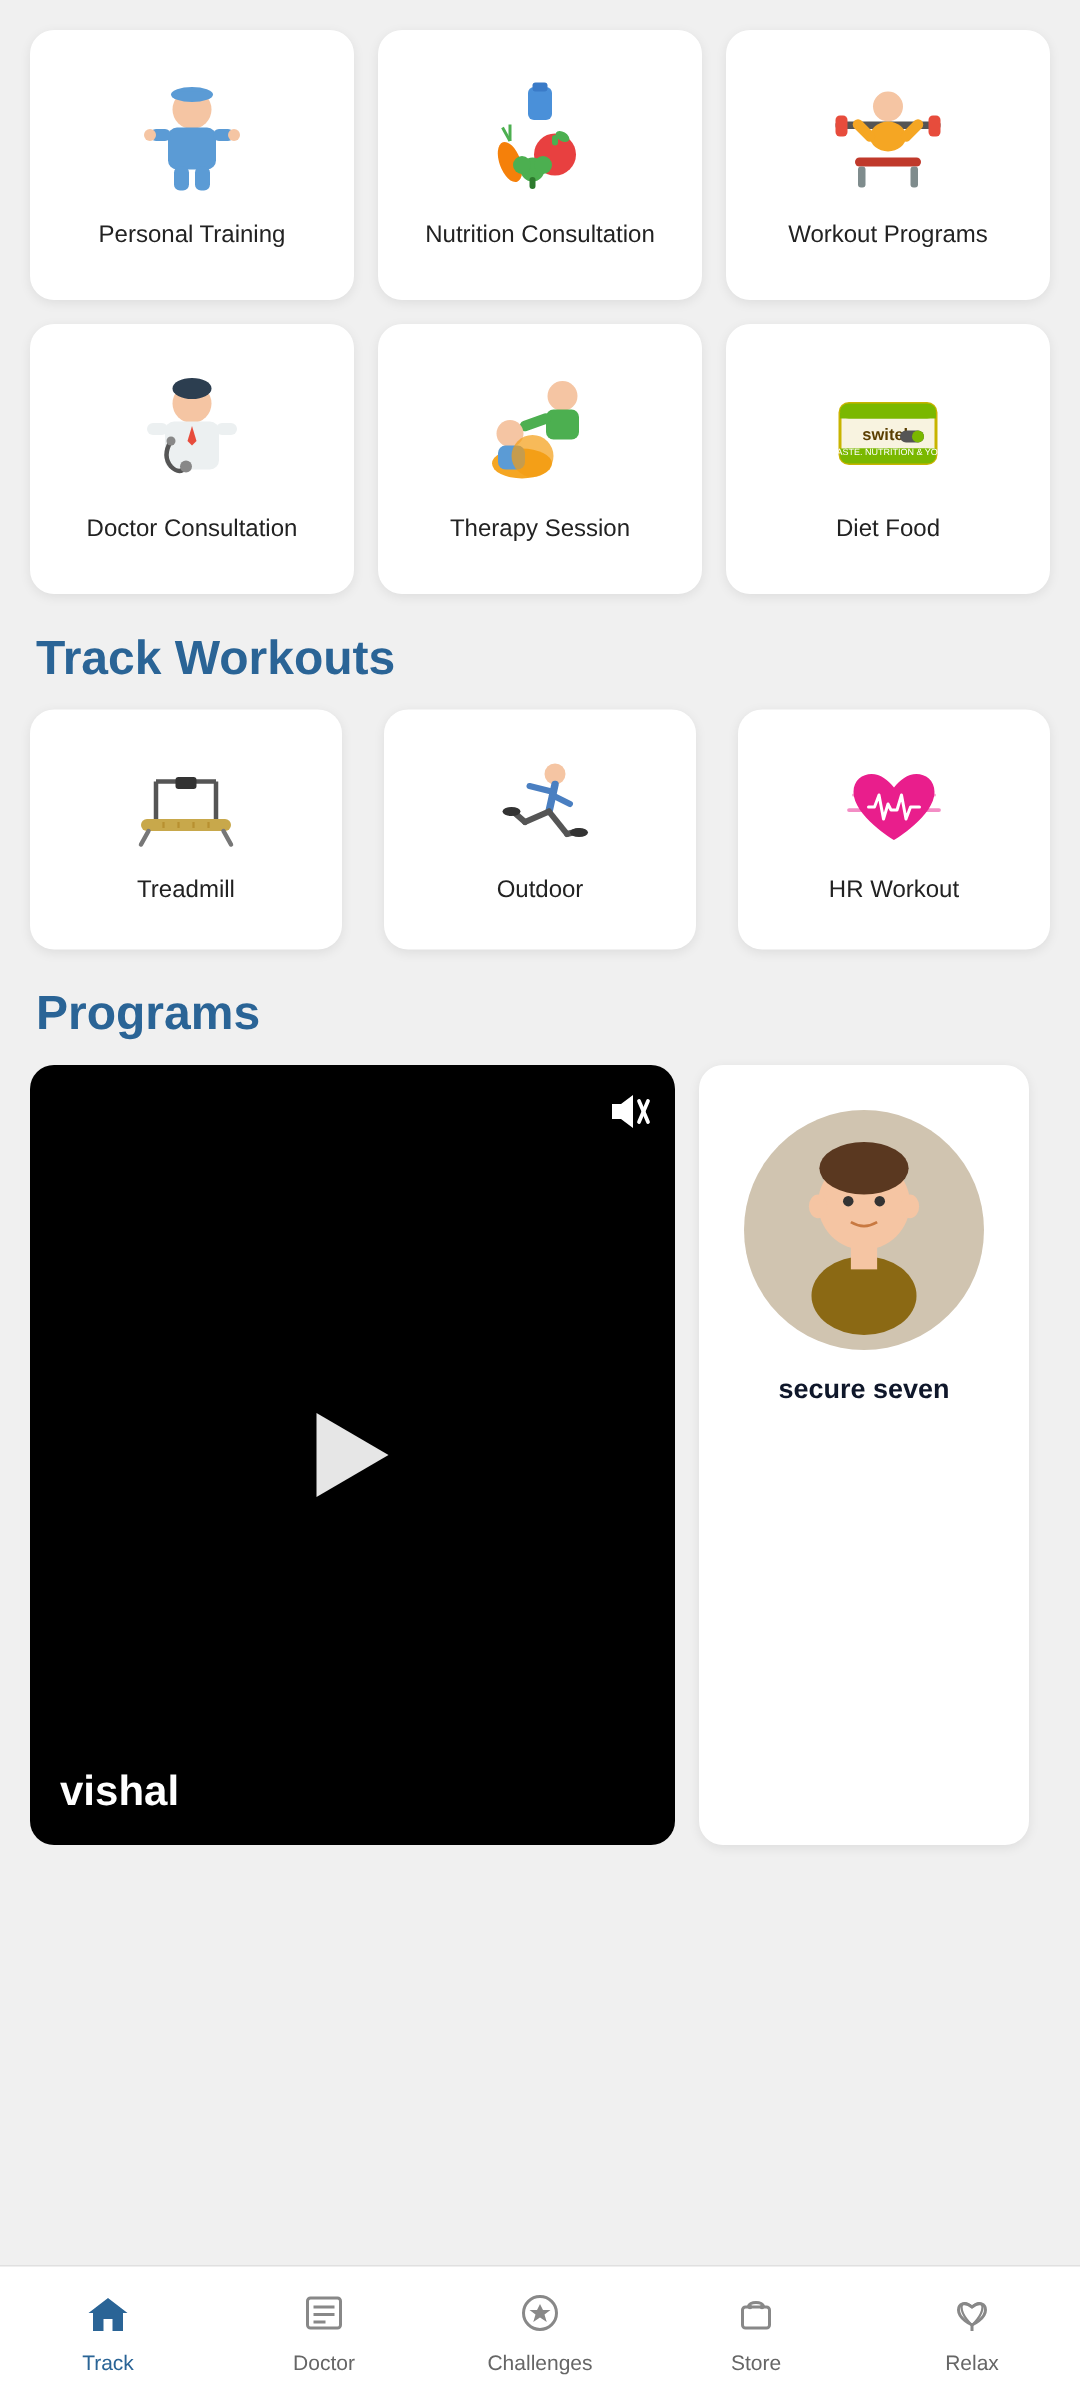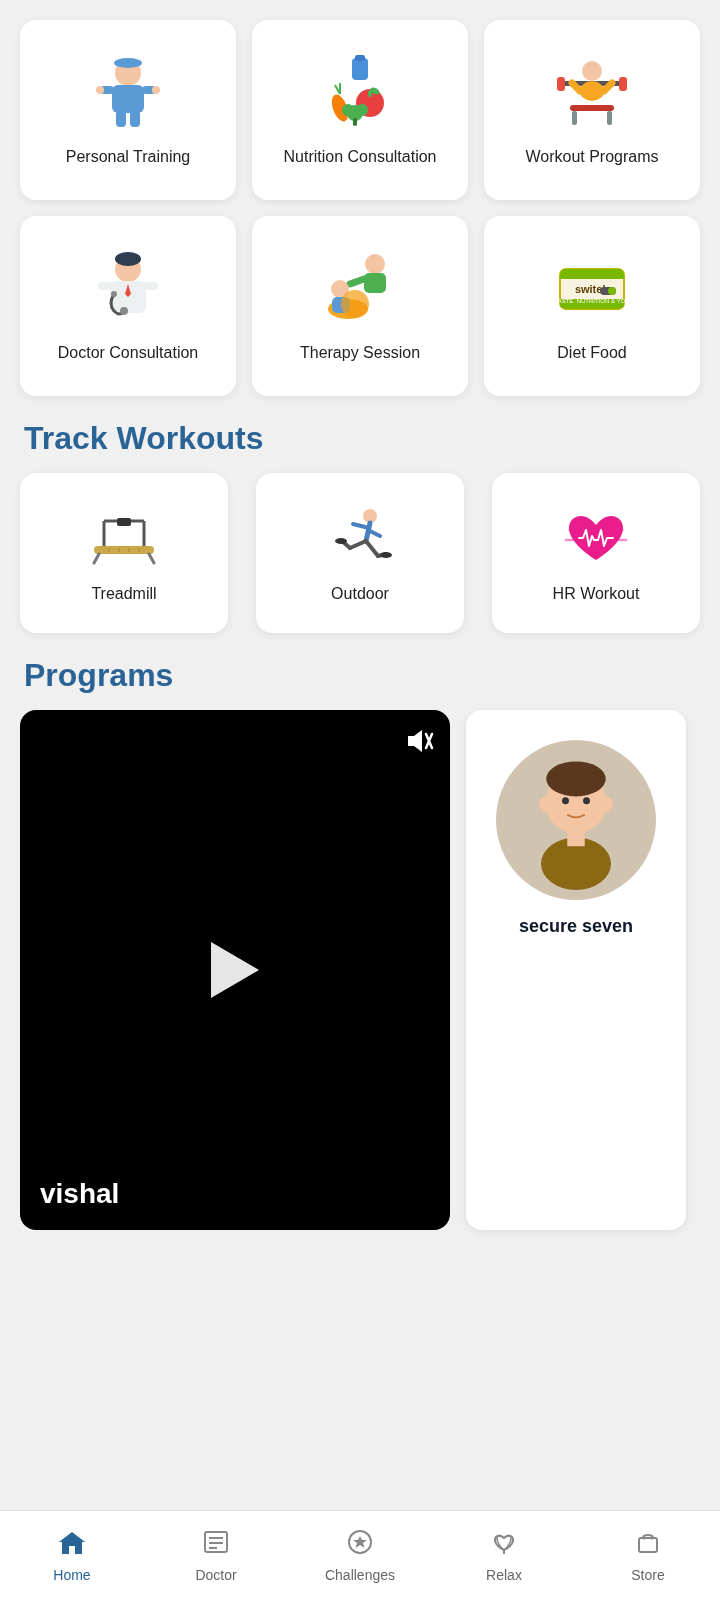--- a/index.html
+++ b/index.html
@@ -520,21 +520,21 @@
 
 </div>
 
 <nav class="bottom-nav">
   <div class="nav-item active">
     <div class="nav-icon">
       <svg width="30" height="28" viewBox="0 0 30 28">
         <path d="M15 4 L2 14 L5 14 L5 26 L12 26 L12 18 L18 18 L18 26 L25 26 L25 14 L28 14 Z" fill="#2a6496"></path>
       </svg>
     </div>
-    <span class="nav-label">Home</span>
+    <span class="nav-label">Track</span>
   </div>
   <div class="nav-item">
     <div class="nav-icon">
       <svg width="30" height="28" viewBox="0 0 30 28">
         <rect x="4" y="4" width="22" height="20" rx="2" fill="none" stroke="#888" stroke-width="2"></rect>
         <line x1="8" y1="10" x2="22" y2="10" stroke="#888" stroke-width="2"></line>
         <line x1="8" y1="15" x2="22" y2="15" stroke="#888" stroke-width="2"></line>
         <line x1="8" y1="20" x2="16" y2="20" stroke="#888" stroke-width="2"></line>
       </svg>
     </div>
@@ -545,33 +545,33 @@
       <svg width="30" height="28" viewBox="0 0 30 28">
         <circle cx="15" cy="14" r="11" fill="none" stroke="#888" stroke-width="2"></circle>
         <polygon points="15,8 17,12 22,12 18,15 19.5,20 15,17 10.5,20 12,15 8,12 13,12" fill="#888"></polygon>
       </svg>
     </div>
     <span class="nav-label">Challenges</span>
   </div>
   <div class="nav-item">
     <div class="nav-icon">
       <svg width="30" height="28" viewBox="0 0 30 28">
+        <rect x="6" y="10" width="18" height="14" rx="2" fill="none" stroke="#888" stroke-width="2"></rect>
+        <path d="M10 10 C10 6 20 6 20 10" fill="none" stroke="#888" stroke-width="2"></path>
+        <circle cx="11" cy="10" r="1.5" fill="#888"></circle>
+        <circle cx="19" cy="10" r="1.5" fill="#888"></circle>
+      </svg>
+    </div>
+    <span class="nav-label">Store</span>
+  </div>
+  <div class="nav-item">
+    <div class="nav-icon">
+      <svg width="30" height="28" viewBox="0 0 30 28">
 
         <path d="M15 22 C15 22 6 18 6 12 C6 8 10 6 15 10 C20 6 24 8 24 12 C24 18 15 22 15 22Z" fill="none" stroke="#888" stroke-width="2"></path>
         <path d="M15 22 C15 22 8 16 8 10 C8 7 11 6 15 10" fill="none" stroke="#888" stroke-width="1.5"></path>
         <path d="M15 22 C15 22 22 16 22 10 C22 7 19 6 15 10" fill="none" stroke="#888" stroke-width="1.5"></path>
         <line x1="15" y1="22" x2="15" y2="26" stroke="#888" stroke-width="2"></line>
       </svg>
     </div>
     <span class="nav-label">Relax</span>
   </div>
-  <div class="nav-item">
-    <div class="nav-icon">
-      <svg width="30" height="28" viewBox="0 0 30 28">
-        <rect x="6" y="10" width="18" height="14" rx="2" fill="none" stroke="#888" stroke-width="2"></rect>
-        <path d="M10 10 C10 6 20 6 20 10" fill="none" stroke="#888" stroke-width="2"></path>
-        <circle cx="11" cy="10" r="1.5" fill="#888"></circle>
-        <circle cx="19" cy="10" r="1.5" fill="#888"></circle>
-      </svg>
-    </div>
-    <span class="nav-label">Store</span>
-  </div>
 </nav>
 
 </body></html>

